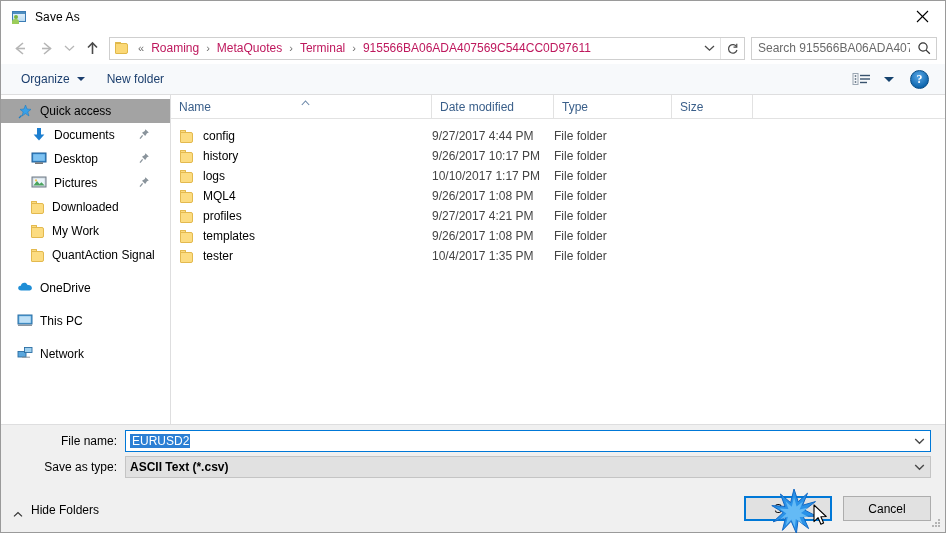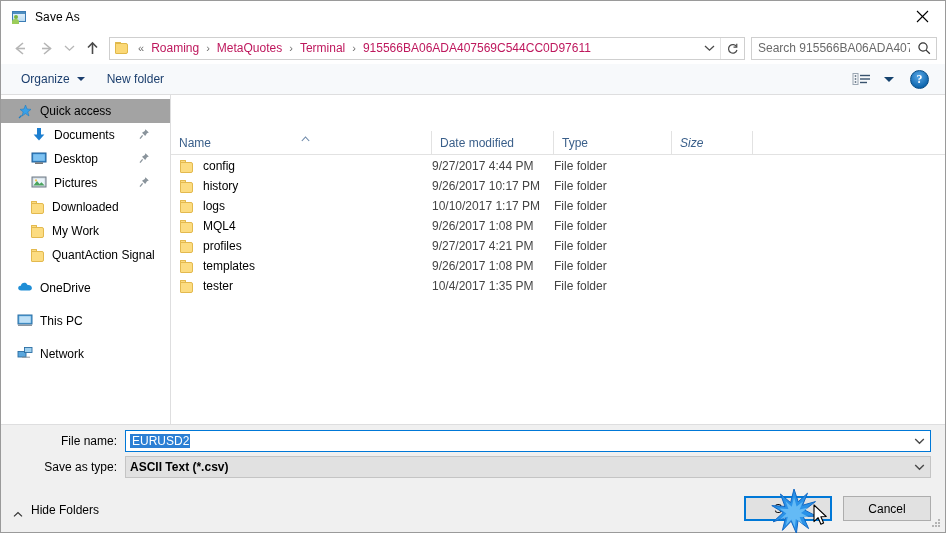--- a/index.html
+++ b/index.html
@@ -263,45 +263,44 @@
     display: flex; flex-direction: column;
     min-width: 0;
     background: #fff;
   }
   #colheader {
     height: 24px; min-height: 24px;
     border-bottom: 1px solid #e2e2e2;
     display: flex;
     position: relative;
     background: #fff;
-    margin-top: 36px;
   }
   .col {
     font-size: 12px;
     color: #3a5f8a;
     display: flex; align-items: center;
     padding-left: 8px;
     border-right: 1px solid #e2e2e2;
     height: 24px;
     position: relative;
   }
   .col.name  { width: 261px; flex: 0 0 261px; }
   .col.date  { width: 122px; flex: 0 0 122px; }
   .col.type  { width: 118px; flex: 0 0 118px; }
-  .col.size  { width: 81px;  flex: 0 0 81px; font-style: italic; }
+  .col.size  { width: 81px;  flex: 0 0 81px; }
   .col.rest  { flex: 1 1 auto; border-right: none; }
   #sort-caret {
     position: absolute;
     left: 130px; top: 0px;
     width: 9px; height: 6px;
   }
   #rows { flex: 1 1 auto; overflow: hidden; padding-top: 4px; }
   .row {
     height: 20px;
-    display: flex; align-items: flex-start;
+    display: flex; align-items: flex-end;
     font-size: 12px;
   }
   .cell-name {
     width: 261px; flex: 0 0 261px;
     display: flex; align-items: center;
     padding-left: 9px;
     color: #000;
   }
   .cell-name .folder-ico { margin-right: 8px; }
   .cell-date { width: 122px; flex: 0 0 122px; color: #444; }

